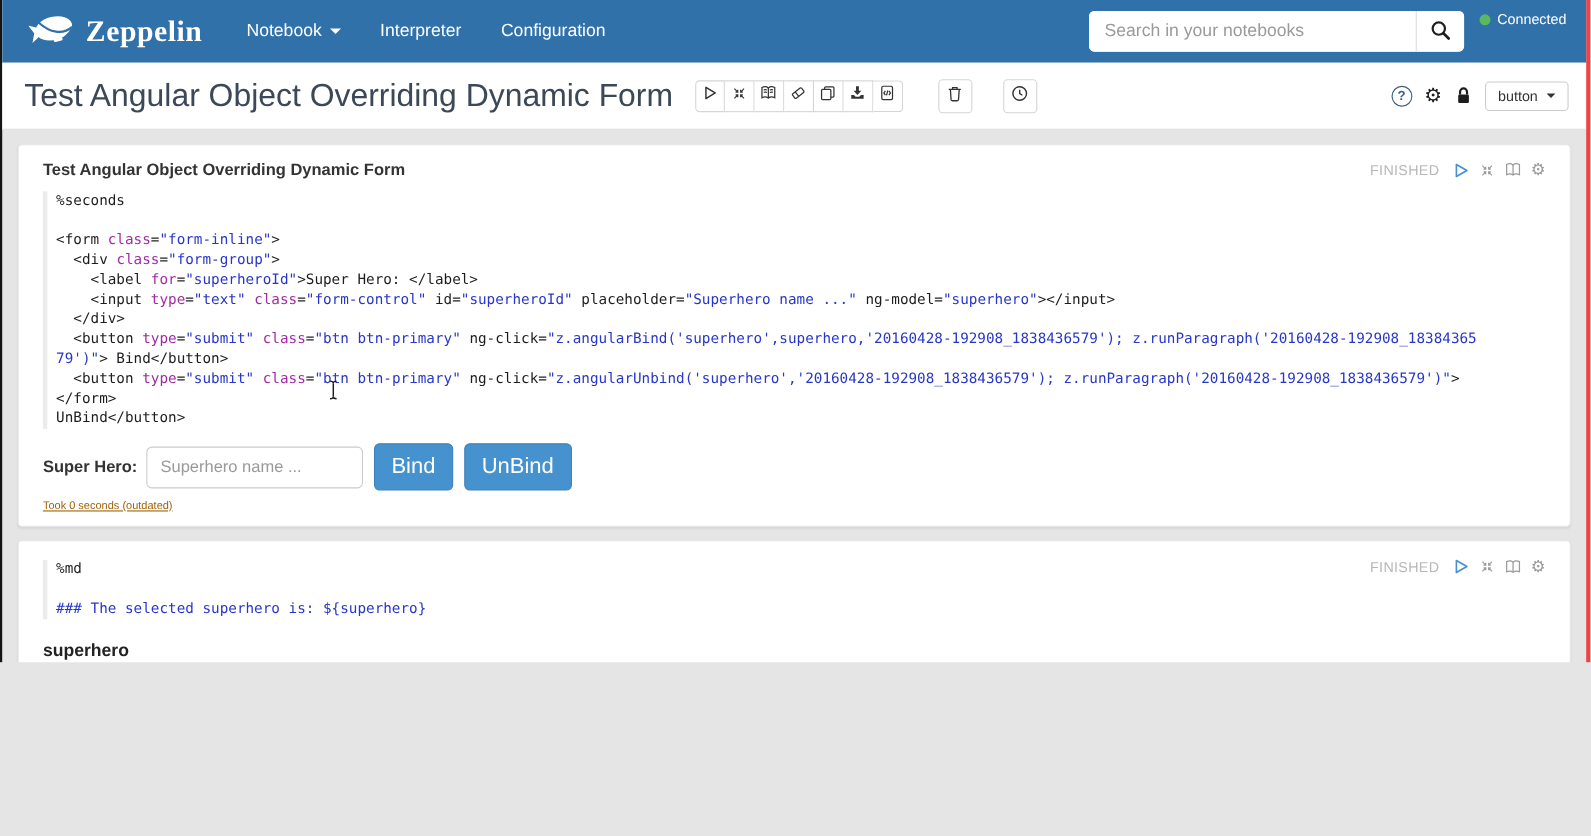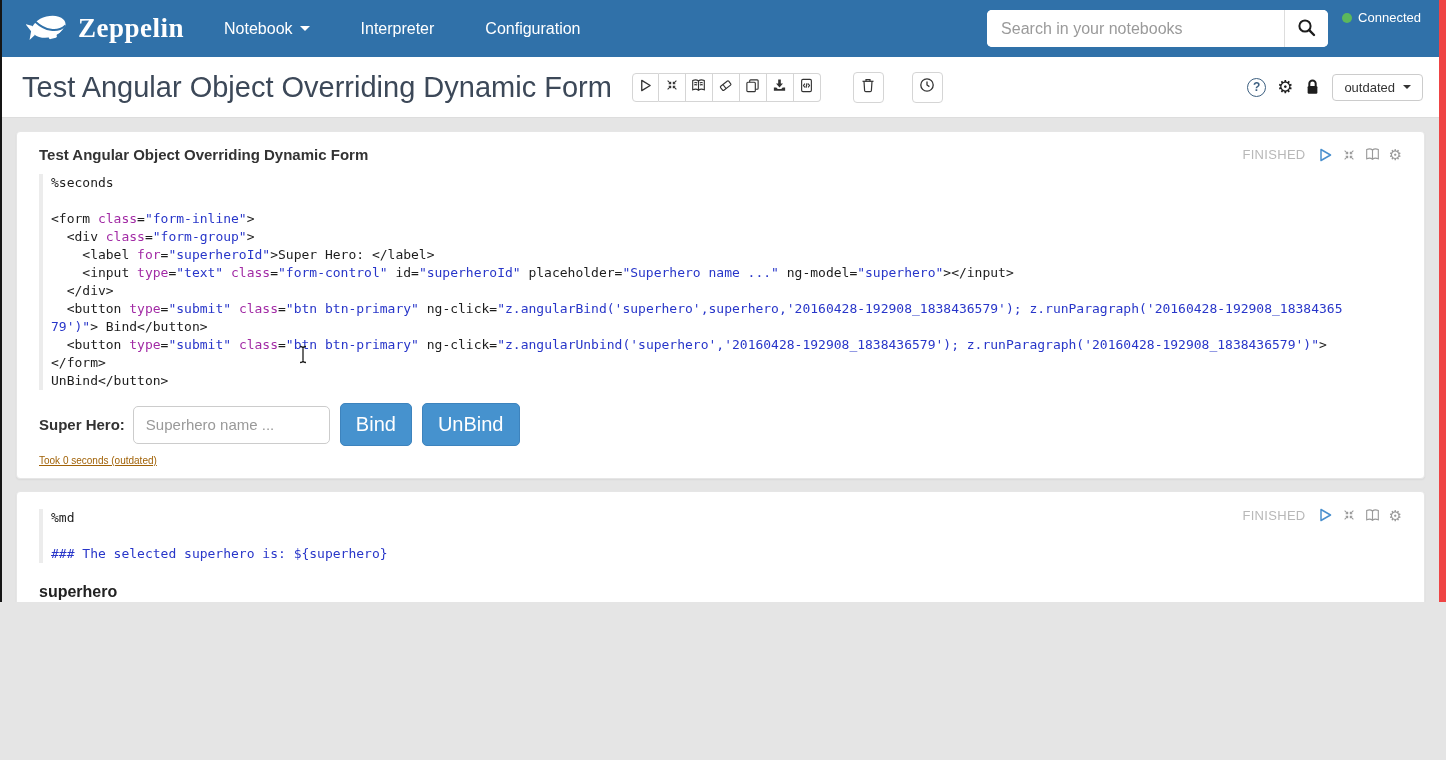--- a/index.html
+++ b/index.html
@@ -1,24 +1,24 @@
 <!DOCTYPE html>
 <html><head>
 <meta charset="utf-8">
 <style>
   * { margin:0; padding:0; box-sizing:border-box; }
   html,body { width:1446px; height:760px; overflow:hidden; }
   body { font-family:"Liberation Sans", sans-serif; background:#e5e5e5; }
-  .frame { width:1446px; height:602px; border-left:2px solid #151515; border-right:7px solid #ef4444; position:relative; overflow:hidden; }
+  .frame { width:1446px; height:602px; border-left:2px solid #151515; border-right:4px solid #ef4444; position:relative; overflow:hidden; }
 
   
   .navbar { height:57px; background:#3071a9; display:flex; align-items:center; padding:0 18px 0 24px; }
   .brand { display:flex; align-items:center; gap:8px; margin-right:40px; cursor:pointer; }
   .brand-text { color:#fff; font-family:"Liberation Serif", serif; font-weight:bold; font-size:27px; letter-spacing:0.5px; }
-  .nav-items { display:flex; align-items:center; gap:51px;text-align:center; }
+  .nav-items { display:flex; align-items:center; gap:36px;text-align:center; }
   .nav-item { color:#fff; font-size:16px; cursor:pointer; display:flex; align-items:center; gap:7px; }
   .caret { width:0; height:0; border-left:5px solid transparent; border-right:5px solid transparent; border-top:5px solid #fff; display:inline-block; }
   .nav-right { margin-left:auto; display:flex; align-items:flex-start; gap:14px; }
   .search-group { display:flex; height:37px; background:#fff; border-radius:5px; overflow:hidden; width:341px; }
   .search-input { flex:1; border:none; outline:none; padding:0 14px; font-size:16px; color:#333; }
   .search-input::placeholder { color:#9a9a9a; }
   .search-btn { width:44px; background:#fff; border:none; border-left:1px solid #ddd; cursor:pointer; display:flex; align-items:center; justify-content:center; }
   .connected { display:flex; align-items:center; gap:6px; color:#fff; font-size:13px; }
   .conn-dot { width:10px; height:10px; border-radius:50%; background:#5cb85c; }
 
@@ -211,21 +211,21 @@
     <div class="header-right">
       <div class="q-circle">?</div>
       <div class="gear-glyph">⚙</div>
       <div style="cursor:pointer;display:flex;">
         <svg width="17" height="18" viewBox="0 0 16 17">
           <path d="M5 7.5 V5.3 a3 3 0 0 1 6 0 V7.5" fill="none" stroke="#1d1d1d" stroke-width="1.9"></path>
           <rect x="3.4" y="7.5" width="9.2" height="7.3" rx="1.2" fill="#1d1d1d"></rect>
         </svg>
       </div>
       <button class="default-btn">
-        <span>outdated</span>
+        <span>button</span>
         <span class="caret-dark"></span>
       </button>
     </div>
   </header>
 
   <main class="main">
 
     <section class="card">
       <div class="para-head">
         <span class="para-title">Test Angular Object Overriding Dynamic Form</span>

